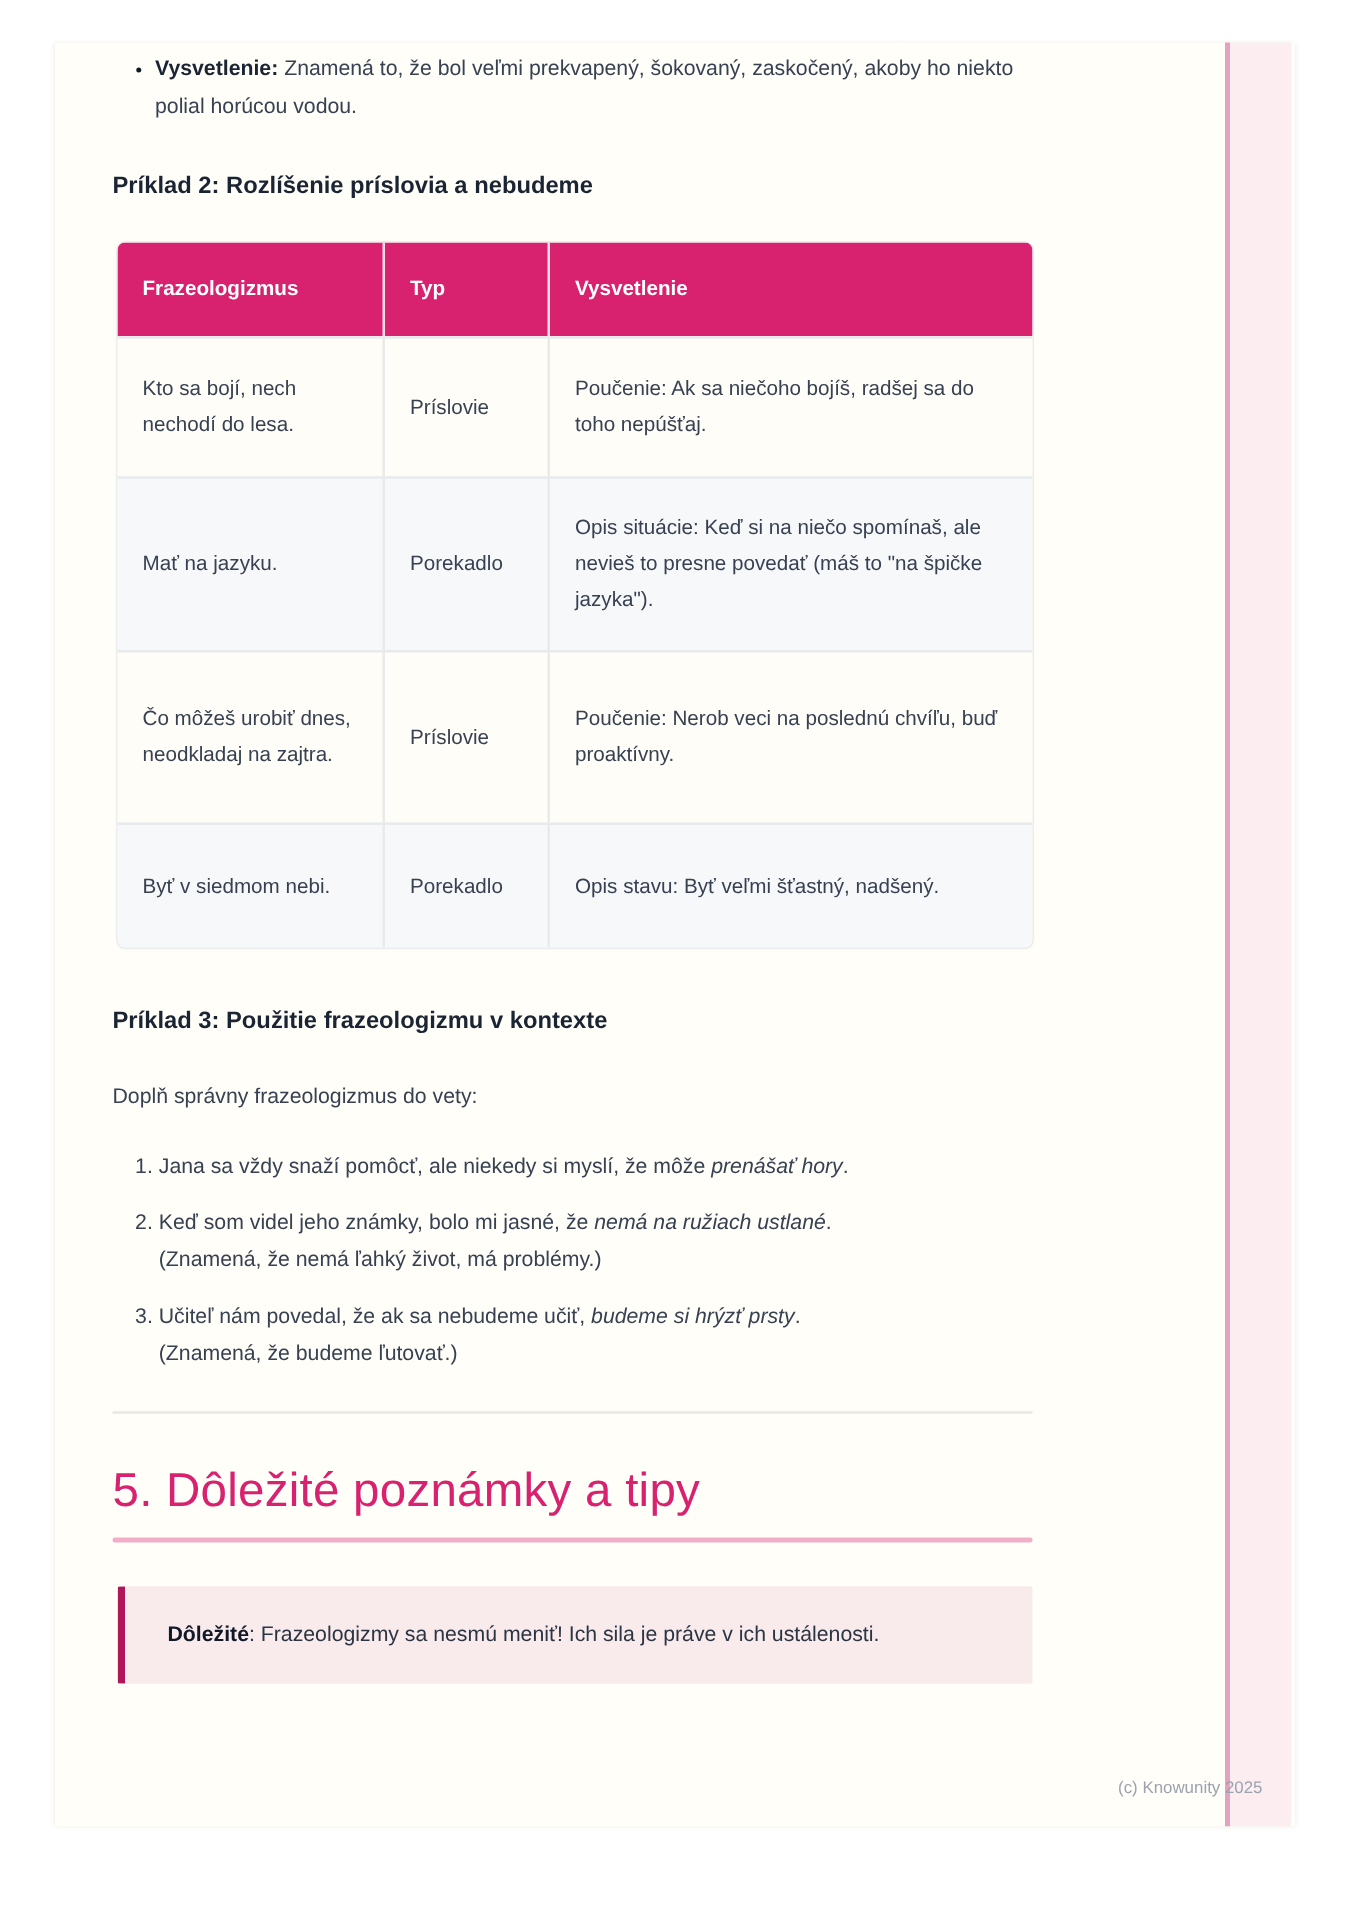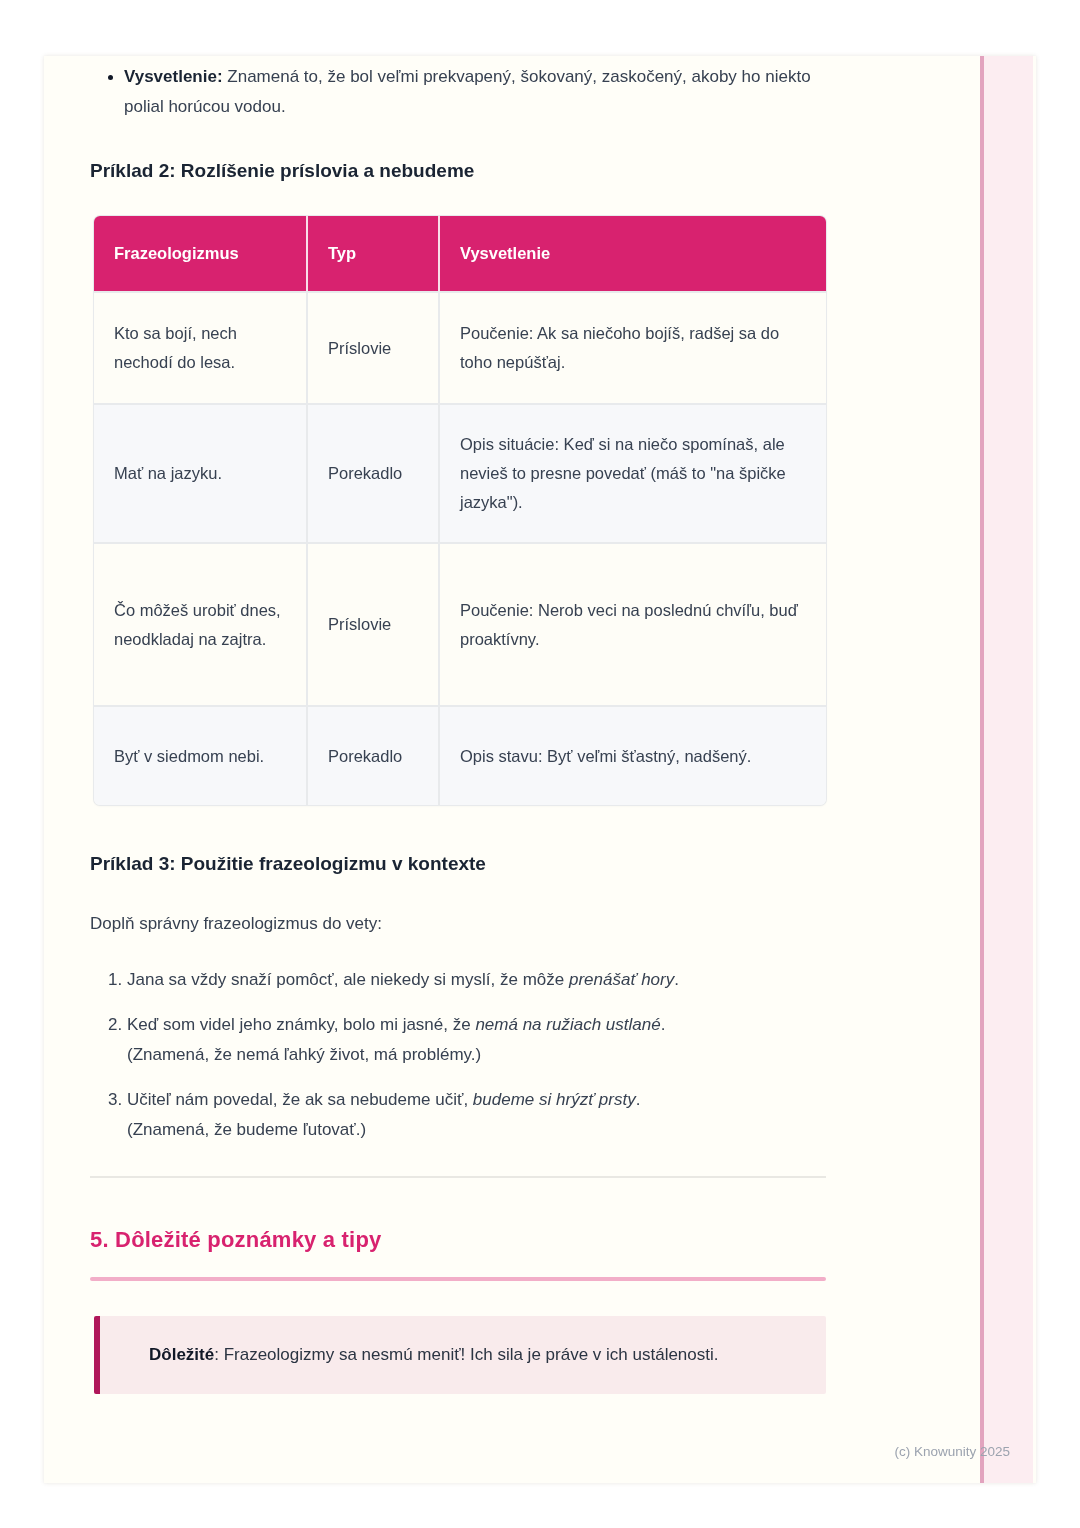--- a/index.html
+++ b/index.html
@@ -21,21 +21,21 @@
   html,body{width:1080px;height:1528px;}
   body{
     background:#ffffff;
     font-family:"Liberation Sans","DejaVu Sans",sans-serif;
     color:var(--text);
     overflow:hidden;
     position:relative;
   }
   .page-card{
     position:absolute;
-    left:44px; top:56px;
+    left:44px; top:34px;
     width:992px; height:1427px;
     background:var(--page-bg);
     box-shadow:0 0 4px rgba(120,110,90,.18);
   }
   .pink-strip{
     position:absolute;
     top:0; bottom:0; right:3px;
     width:53px;
     background:var(--strip-bg);
     border-left:4px solid var(--strip-border);
@@ -118,23 +118,23 @@
   .item-note{display:block;}
   
   .divider{
     border:none;
     border-top:2px solid #e9e8e3;
     margin-top:31px;
     width:736px;
   }
   .section-heading{
     margin-top:40px;
-    font-size:22px;
+    font-size:38px;
     line-height:44px;
-    font-weight:700;
+    font-weight:400;
     color:var(--accent);
     letter-spacing:.2px;
   }
   .heading-rule{
     margin-top:15px;
     width:736px;
     height:4px;
     background:var(--accent-underline);
     border-radius:2px;
   }
@@ -146,21 +146,21 @@
     background:var(--note-bg);
     border-left:6px solid var(--accent-dark);
     border-radius:2px;
     padding:24px 30px 24px 34px;
     font-size:17px;
     line-height:30px;
     text-align:justify;
     text-align-last:left;
     color:#2b3442;
   }
-  .note-box .lead-bold{color:#111827;margin-left:15px;}
+  .note-box .lead-bold{color:#111827;}
   
   .footer-credit{
     position:absolute;
     right:26px;
     bottom:24px;
     z-index:3;
     font-size:13.5px;
     color:var(--footer);
   }
 </style>
@@ -198,21 +198,21 @@
             <tr style="height: 112px;">
               <td>Kto sa bojí, nech nechodí do lesa.</td>
               <td>Príslovie</td>
               <td>Poučenie: Ak sa niečoho bojíš, radšej sa do toho nepúšťaj.</td>
             </tr>
             <tr style="height: 139px;">
               <td>Mať na jazyku.</td>
               <td>Porekadlo</td>
               <td>Opis situácie: Keď si na niečo spomínaš, ale nevieš to presne povedať (máš to "na špičke jazyka").</td>
             </tr>
-            <tr style="height: 163px;">
+            <tr style="height: 138px;">
               <td>Čo môžeš urobiť dnes, neodkladaj na zajtra.</td>
               <td>Príslovie</td>
               <td>Poučenie: Nerob veci na poslednú chvíľu, buď proaktívny.</td>
             </tr>
             <tr style="height: 100px;">
               <td>Byť v siedmom nebi.</td>
               <td>Porekadlo</td>
               <td>Opis stavu: Byť veľmi šťastný, nadšený.</td>
             </tr>
           </tbody>

